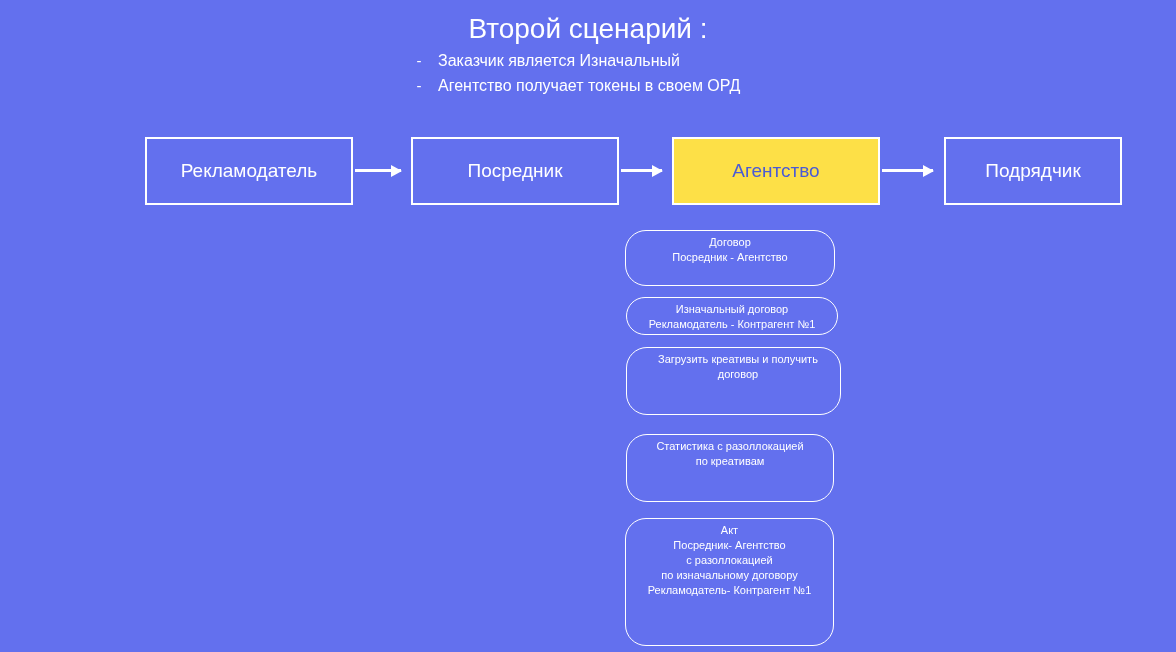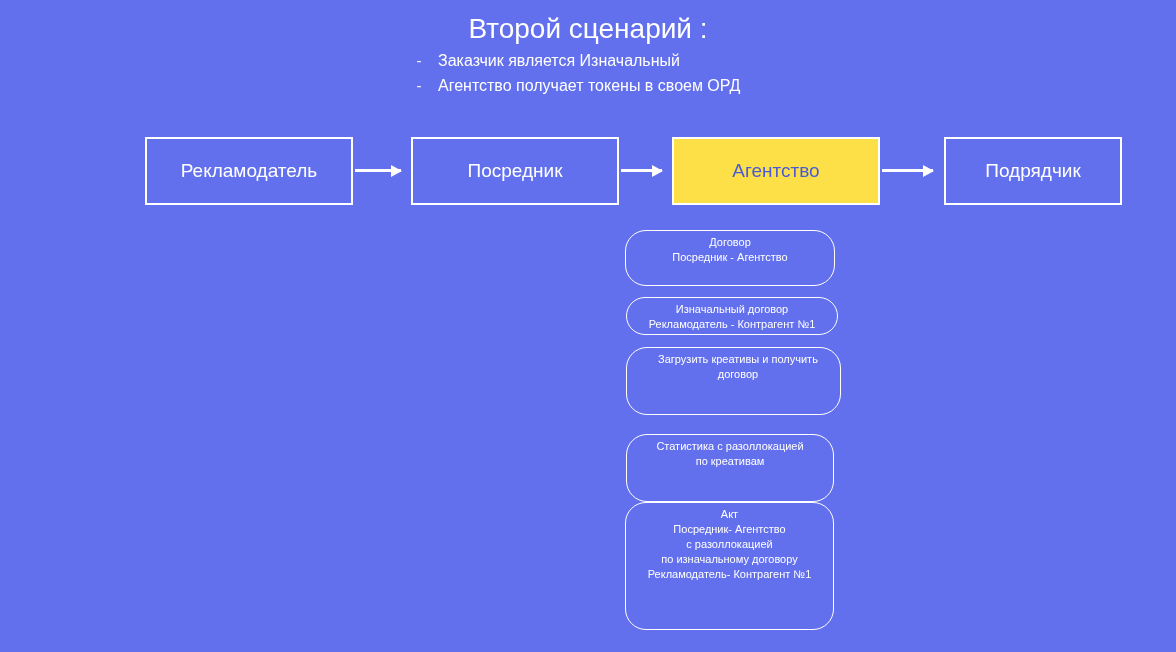--- a/index.html
+++ b/index.html
@@ -129,21 +129,21 @@
     line-height: 15px;
     color: #ffffff;
     padding: 4px 6px;
     background: transparent;
   }
   .card-line { display: block; white-space: nowrap; }
 
   #card-0 { width: 210px; height: 56px; margin-bottom: 11px; }
   #card-1 { width: 212px; height: 38px; margin-bottom: 12px; margin-left: 1px; }
   #card-2 { width: 215px; height: 68px; margin-bottom: 19px; margin-left: 1px; padding-left: 15px; }
-  #card-3 { width: 208px; height: 68px; margin-bottom: 0; margin-left: 1px; }
+  #card-3 { width: 208px; height: 68px; margin-bottom: 16px; margin-left: 1px; }
   #card-4 { width: 209px; height: 128px; margin-left: 0; }
 </style>
 </head>
 <body>
 
 <div class="slide">
 
   <div class="header">
     <div class="header-title">Второй сценарий :</div>
     <div class="bullets">

